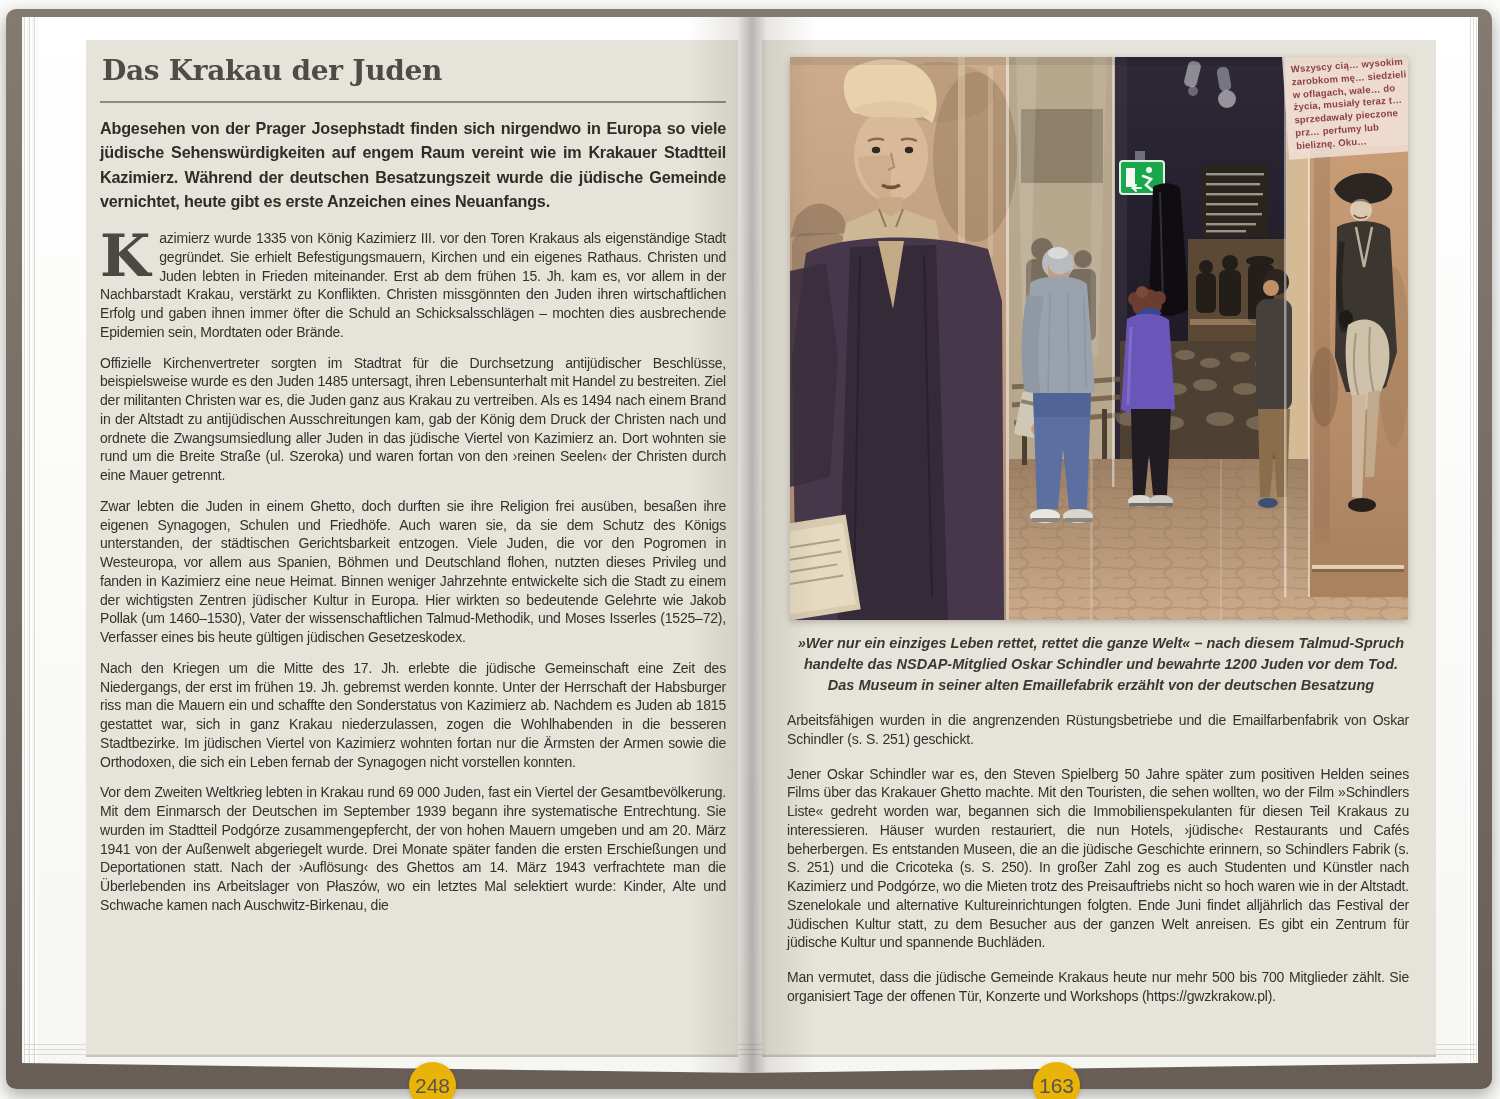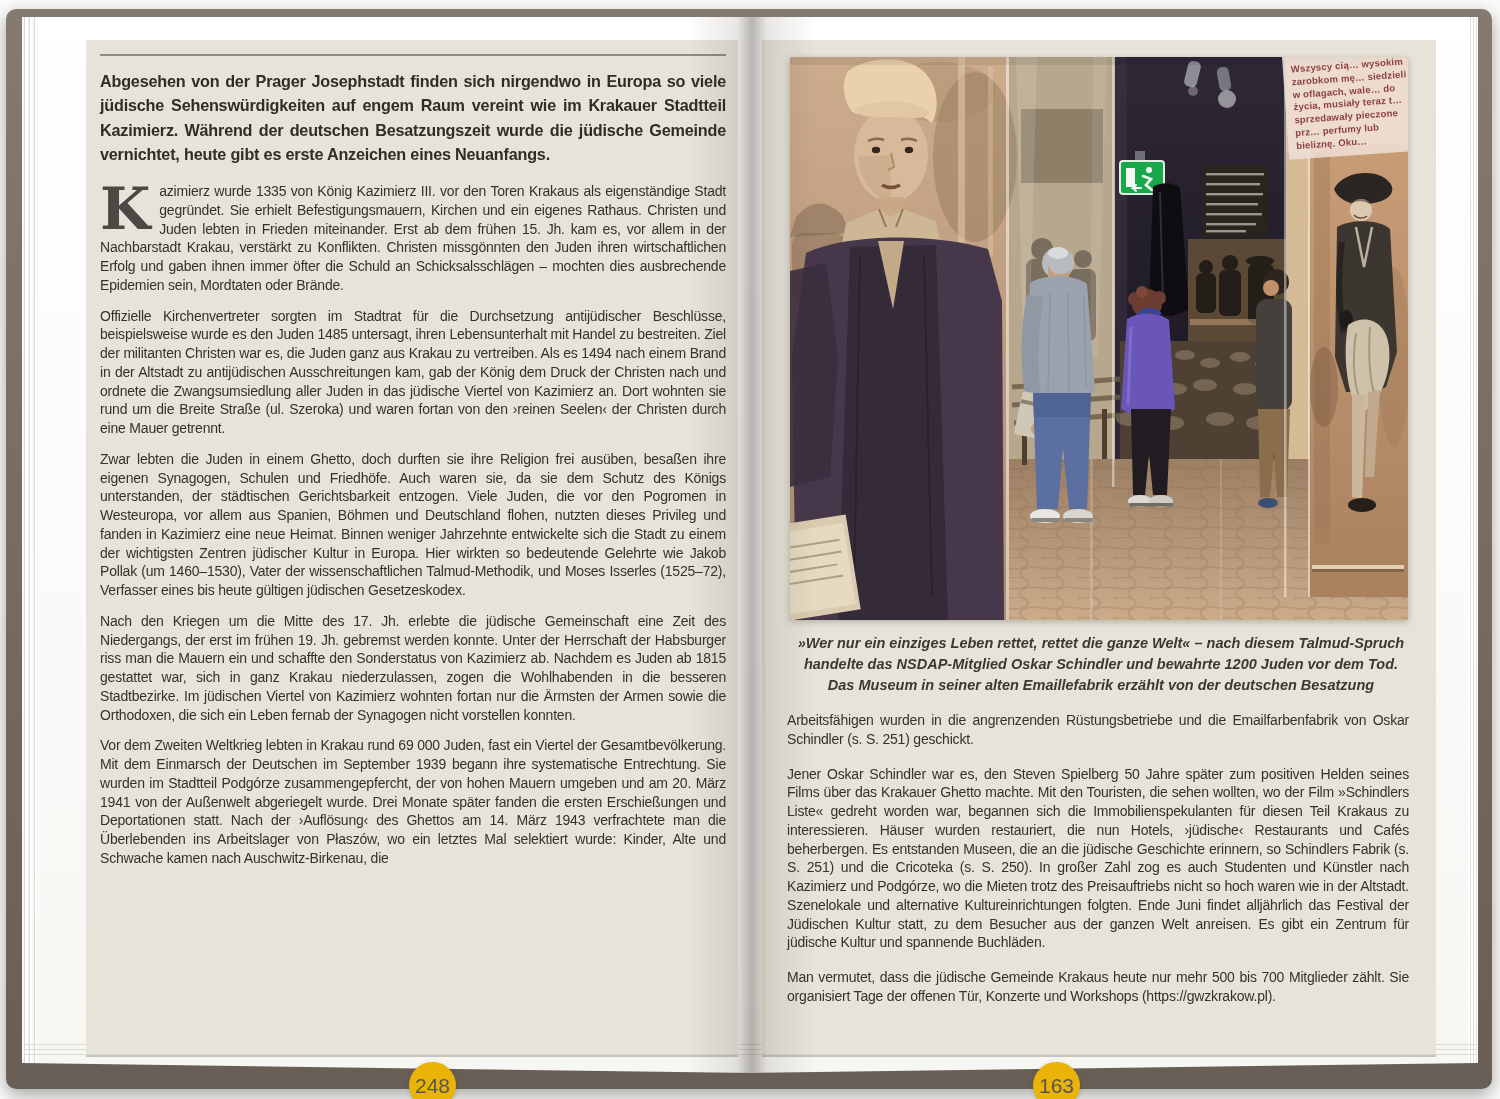--- a/index.html
+++ b/index.html
@@ -65,20 +65,21 @@
 
 <div class="canvas">
   <div class="cover"></div>
   <div class="sheet"></div>
   <div class="edge-left"></div>
   <div class="edge-right"></div>
   <div class="edge-bottom"></div>
 
   <div class="panel panel-left">
     <div class="content-left">
+      <div class="page-title">Das Krakau der Juden</div>
       <div class="title-rule"></div>
       <div class="lede">Abgesehen von der Prager Josephstadt finden sich nirgendwo in Europa so viele jüdische Sehenswürdigkeiten auf engem Raum vereint wie im Krakauer Stadtteil Kazimierz. Während der deutschen Besatzungszeit wurde die jüdische Gemeinde vernichtet, heute gibt es erste Anzeichen eines Neuanfangs.</div>
       <div class="bodytext">
         <p><span class="dropcap">K</span><span>azimierz wurde 1335 von König Kazimierz III. vor den Toren Krakaus als eigenständige Stadt gegründet. Sie erhielt Befestigungsmauern, Kirchen und ein eigenes Rathaus. Christen und Juden lebten in Frieden miteinander. Erst ab dem frühen 15. Jh. kam es, vor allem in der Nachbarstadt Krakau, verstärkt zu Konflikten. Christen missgönnten den Juden ihren wirtschaftlichen Erfolg und gaben ihnen immer öfter die Schuld an Schicksalsschlägen – mochten dies ausbrechende Epidemien sein, Mordtaten oder Brände.</span></p>
         <p>Offizielle Kirchenvertreter sorgten im Stadtrat für die Durchsetzung antijüdischer Beschlüsse, beispielsweise wurde es den Juden 1485 untersagt, ihren Lebensunterhalt mit Handel zu bestreiten. Ziel der militanten Christen war es, die Juden ganz aus Krakau zu vertreiben. Als es 1494 nach einem Brand in der Altstadt zu antijüdischen Ausschreitungen kam, gab der König dem Druck der Christen nach und ordnete die Zwangsumsiedlung aller Juden in das jüdische Viertel von Kazimierz an. Dort wohnten sie rund um die Breite Straße (ul. Szeroka) und waren fortan von den ›reinen Seelen‹ der Christen durch eine Mauer getrennt.</p>
         <p>Zwar lebten die Juden in einem Ghetto, doch durften sie ihre Religion frei ausüben, besaßen ihre eigenen Synagogen, Schulen und Friedhöfe. Auch waren sie, da sie dem Schutz des Königs unterstanden, der städtischen Gerichtsbarkeit entzogen. Viele Juden, die vor den Pogromen in Westeuropa, vor allem aus Spanien, Böhmen und Deutschland flohen, nutzten dieses Privileg und fanden in Kazimierz eine neue Heimat. Binnen weniger Jahrzehnte entwickelte sich die Stadt zu einem der wichtigsten Zentren jüdischer Kultur in Europa. Hier wirkten so bedeutende Gelehrte wie Jakob Pollak (um 1460–1530), Vater der wissenschaftlichen Talmud-Methodik, und Moses Isserles (1525–72), Verfasser eines bis heute gültigen jüdischen Gesetzeskodex.</p>
         <p>Nach den Kriegen um die Mitte des 17. Jh. erlebte die jüdische Gemeinschaft eine Zeit des Niedergangs, der erst im frühen 19. Jh. gebremst werden konnte. Unter der Herrschaft der Habsburger riss man die Mauern ein und schaffte den Sonderstatus von Kazimierz ab. Nachdem es Juden ab 1815 gestattet war, sich in ganz Krakau niederzulassen, zogen die Wohlhabenden in die besseren Stadtbezirke. Im jüdischen Viertel von Kazimierz wohnten fortan nur die Ärmsten der Armen sowie die Orthodoxen, die sich ein Leben fernab der Synagogen nicht vorstellen konnten.</p>
         <p>Vor dem Zweiten Weltkrieg lebten in Krakau rund 69 000 Juden, fast ein Viertel der Gesamtbevölkerung. Mit dem Einmarsch der Deutschen im September 1939 begann ihre systematische Entrechtung. Sie wurden im Stadtteil Podgórze zusammengepfercht, der von hohen Mauern umgeben und am 20. März 1941 von der Außenwelt abgeriegelt wurde. Drei Monate später fanden die ersten Erschießungen und Deportationen statt. Nach der ›Auflösung‹ des Ghettos am 14. März 1943 verfrachtete man die Überlebenden ins Arbeitslager von Płaszów, wo ein letztes Mal selektiert wurde: Kinder, Alte und Schwache kamen nach Auschwitz-Birkenau, die</p>
       </div>
     </div>

